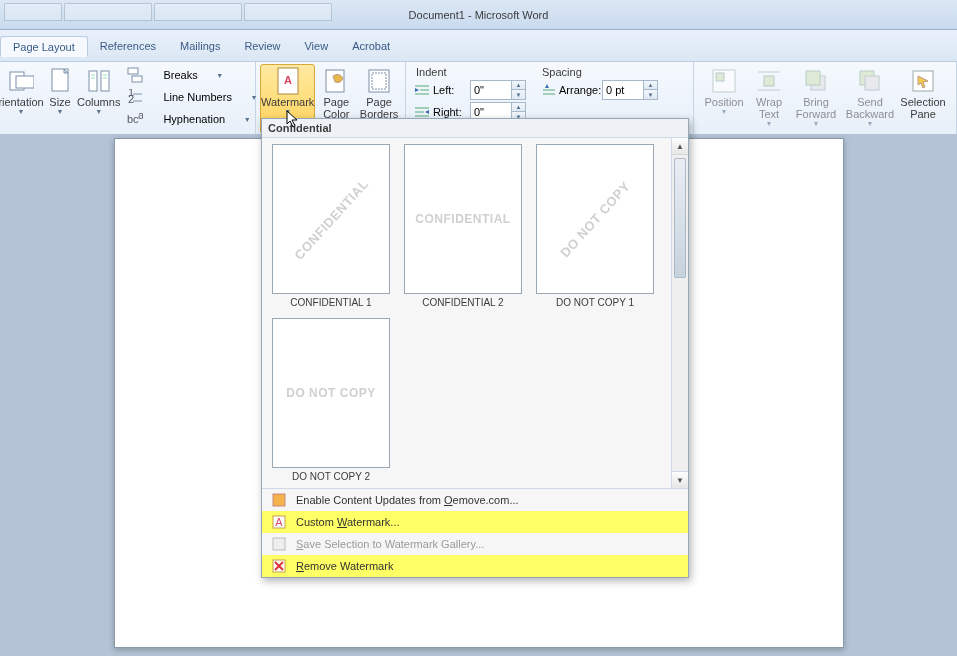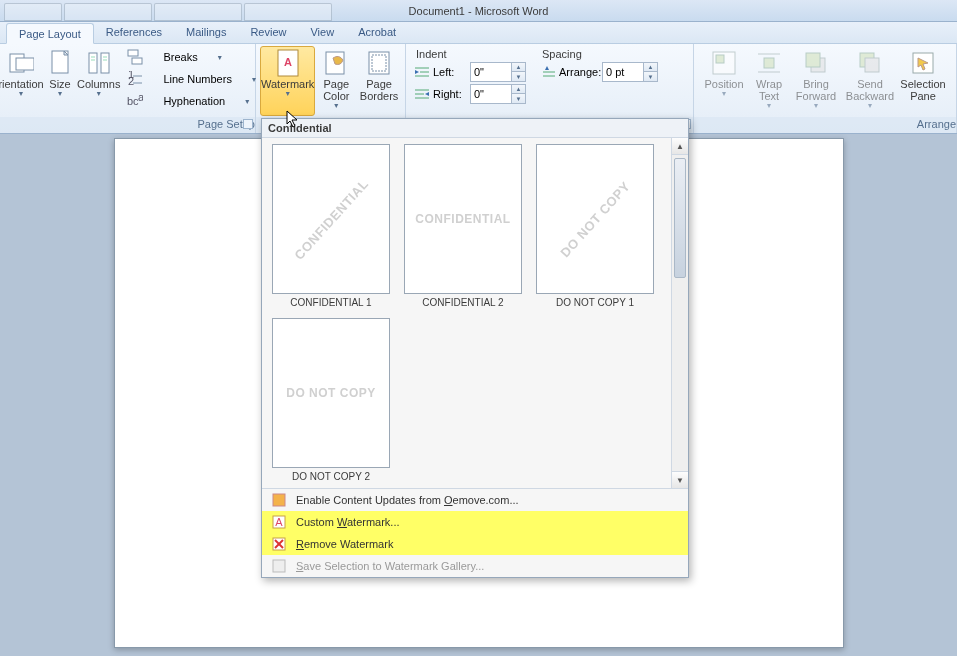--- a/index.html
+++ b/index.html
@@ -1,21 +1,21 @@
 <!DOCTYPE html>
 <html><head>
 <meta charset="utf-8">
 <style>
 * { margin: 0; padding: 0; box-sizing: border-box; font-family: "Segoe UI", Tahoma, sans-serif; font-size: 11px; }
 body { background: #b4c4d6; width: 957px; height: 656px; overflow: hidden; position: relative; }
-.titlebar { height: 22px; background: linear-gradient(#dce7f5,#c9dbef); display: flex; align-items: center; justify-content: center; color: #3b3b3b; border-bottom: 1px solid #9ab2cd; position: relative; }
+.titlebar { height: 30px; background: linear-gradient(#dce7f5,#c9dbef); display: flex; align-items: center; justify-content: center; color: #3b3b3b; border-bottom: 1px solid #9ab2cd; position: relative; }
 .titlebar-tabs { position: absolute; left: 0; top: 0; display: flex; height: 22px; gap: 2px; padding-left: 4px; }
 .titlebar-tab { width: 88px; height: 18px; background: rgba(255,255,255,0.25); border: 1px solid rgba(120,140,160,0.4); border-radius: 2px 2px 0 0; margin-top: 3px; }
 .titlebar-tab.small { width: 58px; }
-.ribbon-tabs { height: 22px; background: linear-gradient(#e8f0fa,#dbe7f4); display: flex; align-items: flex-start; padding-left: 6px; gap: 0; border-bottom: 1px solid #b9cde2; }
+.ribbon-tabs { height: 32px; background: linear-gradient(#e8f0fa,#dbe7f4); display: flex; align-items: center; gap: 0; border-bottom: 1px solid #b9cde2; }
 .ribbon-tab { padding: 4px 12px 3px 12px; color: #3a5a85; cursor: default; }
 .ribbon-tab.active { background: #f5f9fe; border: 1px solid #b9cde2; border-bottom: 1px solid #f5f9fe; border-radius: 3px 3px 0 0; position: relative; top: 1px; }
 .ribbon { height: 90px; background: linear-gradient(#f5f9fe,#e4edf7); border-bottom: 1px solid #9ab2cd; display: flex; }
 .group { border-right: 1px solid #c6d5e6; display: flex; flex-direction: column; height: 100%; position: relative; }
 .group-body { flex: 1; display: flex; align-items: flex-start; padding: 2px 4px 0 4px; }
 .group-label { height: 16px; text-align: right; color: #56708e; font-size: 10px; line-height: 14px; background: rgba(210,225,240,0.4); position: relative; }
 .group-label .dlaunch { position: absolute; right: 2px; top: 2px; width: 10px; height: 10px; border: 1px solid #9db4cd; background: #eef4fb; }
 .bigbtn { display: flex; flex-direction: column; align-items: center; justify-content: flex-start; width: 42px; height: 70px; padding-top: 2px; color: #3b3b3b; border: 1px solid transparent; border-radius: 3px; }
 .bigbtn.active { background: linear-gradient(#ffe9a1,#ffd35a); border: 1px solid #d9a93e; }
 .bigbtn .ico { width: 30px; height: 28px; margin-bottom: 1px; display: flex; align-items: center; justify-content: center; }
@@ -370,38 +370,38 @@
     </div>
     <div class="wm-menuitem hl">
       <span class="mico">
           <svg width="14" height="14">
             <rect x="1" y="1" width="12" height="12" fill="#fff" stroke="#c8a048"></rect>
             <text x="7" y="11" font-size="9" fill="#d46" text-anchor="middle">A</text>
           </svg>
         </span>
       <span><span>Custom </span><span class="underline">W</span><span>atermark...</span></span>
     </div>
+    <div class="wm-menuitem disabled">
+      <span class="mico">
+          <svg width="14" height="14">
+            <rect x="1" y="1" width="12" height="12" fill="#eee" stroke="#bbb"></rect>
+          </svg>
+        </span>
+      <span><span class="underline">S</span><span>ave Selection to Watermark Gallery...</span></span>
+    </div>
     <div class="wm-menuitem hl">
       <span class="mico">
           <svg width="14" height="14">
             <rect x="1" y="1" width="12" height="12" fill="#fff" stroke="#c8a048"></rect>
             <line x1="3" y1="3" x2="11" y2="11" stroke="#d33" stroke-width="2"></line>
             <line x1="11" y1="3" x2="3" y2="11" stroke="#d33" stroke-width="2"></line>
           </svg>
         </span>
       <span><span class="underline">R</span><span>emove Watermark</span></span>
     </div>
-    <div class="wm-menuitem disabled">
-      <span class="mico">
-          <svg width="14" height="14">
-            <rect x="1" y="1" width="12" height="12" fill="#eee" stroke="#bbb"></rect>
-          </svg>
-        </span>
-      <span><span class="underline">S</span><span>ave Selection to Watermark Gallery...</span></span>
-    </div>
   </div>
 </div>
 
 <div class="cursor">
   <svg width="14" height="20">
       <path d="M1 1 L1 14 L4 11 L7 17 L9 16 L6 10 L11 10 Z" fill="#fff" stroke="#000"></path>
     </svg>
 </div>
 
 </body></html>

